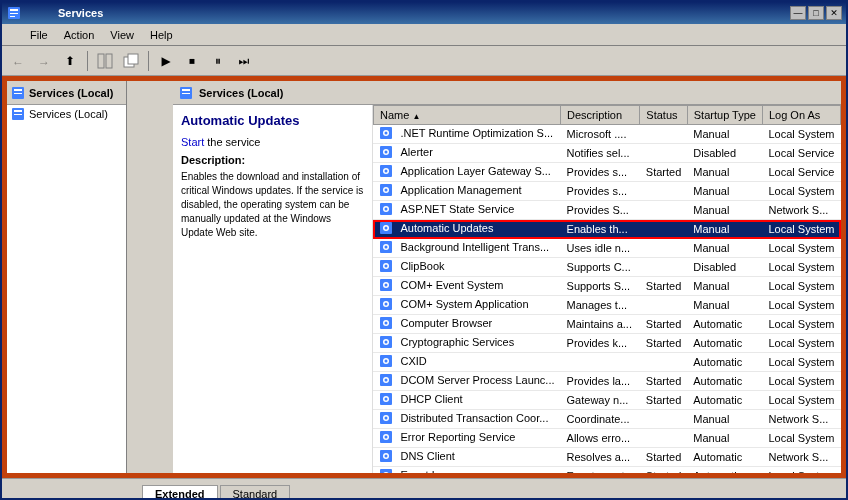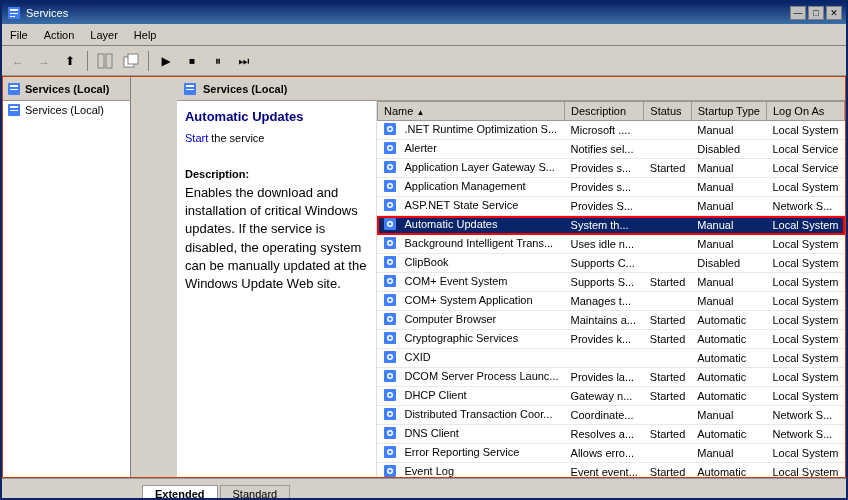--- a/index.html
+++ b/index.html
@@ -24,21 +24,22 @@
     }
     .title-bar-icon {
       width: 16px;
       height: 16px;
       margin-right: 4px;
       display: flex; align-items: center; justify-content: center;
     }
     .title-bar-text {
       flex: 1;
       font-size: 11px;
-      font-weight: normal;
+      font-weight: bold;
+      margin-left: 32px;
     }
     .title-bar-buttons {
       display: flex;
       gap: 2px;
     }
     .title-btn {
       width: 16px;
       height: 14px;
       background: #c0c0c0;
       border: 1px solid #808080;
@@ -49,21 +50,21 @@
       cursor: pointer;
       color: black;
     }
 
     
     .menu-bar {
       background: #d4d0c8;
       height: 22px;
       display: flex;
       align-items: center;
-      padding: 0 0;
+      padding: 0 20px;
       border-bottom: 1px solid #808080;
     }
     .menu-item {
       padding: 2px 8px;
       cursor: pointer;
       font-size: 11px;
     }
 
     
     .toolbar {
@@ -94,21 +95,21 @@
     }
     .toolbar-btn.disabled {
       opacity: 0.4;
       cursor: default;
     }
 
     
     .main-container {
       display: flex;
       height: calc(500px - 22px - 22px - 30px - 24px);
-      border: 1px solid #c2410c;
+      border: 5px solid #c2410c;
       gap: 46px;
     }
 
     
     .sidebar {
       width: 130px;
       background: white;
       border-right: 1px solid #808080;
       display: flex;
       flex-direction: column;
@@ -171,26 +172,26 @@
       font-size: 13px;
       font-weight: bold;
       margin-bottom: 8px;
       color: #000080;
     }
     .left-panel .action-link {
       color: #0000cc;
       cursor: pointer;
     }
     .left-panel .description-label {
-      margin-top: 24px;
+      margin-top: 6px;
       font-weight: bold;
       margin-bottom: 4px;
     }
     .left-panel .description-text {
-      font-size: 13px;
+      font-size: 10px;
       line-height: 1.4;
       color: #000;
     }
 
     
     .service-list {
       flex: 1;
       overflow: auto;
       font-size: 11px;
     }
@@ -284,21 +285,21 @@
     <div class="title-bar-buttons">
       <div class="title-btn">—</div>
       <div class="title-btn">□</div>
       <div class="title-btn">✕</div>
     </div>
   </div>
 
   <div class="menu-bar">
     <span class="menu-item">File</span>
     <span class="menu-item">Action</span>
-    <span class="menu-item">Layer</span>
+    <span class="menu-item">View</span>
     <span class="menu-item">Help</span>
   </div>
 
   <div class="toolbar">
     <button class="toolbar-btn disabled">←</button>
     <button class="toolbar-btn disabled">→</button>
     <button class="toolbar-btn">⬆</button>
     <div class="toolbar-separator"></div>
     <button class="toolbar-btn">
       <svg width="16" height="16" viewBox="0 0 16 16">
@@ -427,21 +428,21 @@
     <td></td>
     <td>Manual</td>
     <td>Network S...</td>
   </tr>
                 <tr class="selected" style="outline: red solid 2px; outline-offset: -2px;">
     <td><span class="service-icon"><svg width="14" height="14" viewBox="0 0 14 14" style="vertical-align:middle;margin-right:3px;">
                         <rect x="1" y="1" width="12" height="12" fill="#4080ff" rx="1"></rect>
                         <circle cx="7" cy="7" r="3" fill="white"></circle>
                         <circle cx="7" cy="7" r="1.5" fill="#4080ff"></circle>
                       </svg>Automatic Updates</span></td>
-    <td>System th...</td>
+    <td>Enables th...</td>
     <td></td>
     <td>Manual</td>
     <td>Local System</td>
   </tr>
                 <tr>
     <td><span class="service-icon"><svg width="14" height="14" viewBox="0 0 14 14" style="vertical-align:middle;margin-right:3px;">
                         <rect x="1" y="1" width="12" height="12" fill="#4080ff" rx="1"></rect>
                         <circle cx="7" cy="7" r="3" fill="white"></circle>
                         <circle cx="7" cy="7" r="1.5" fill="#4080ff"></circle>
                       </svg>Background Intelligent Trans...</span></td>
@@ -547,36 +548,36 @@
     <td>Coordinate...</td>
     <td></td>
     <td>Manual</td>
     <td>Network S...</td>
   </tr>
                 <tr>
     <td><span class="service-icon"><svg width="14" height="14" viewBox="0 0 14 14" style="vertical-align:middle;margin-right:3px;">
                         <rect x="1" y="1" width="12" height="12" fill="#4080ff" rx="1"></rect>
                         <circle cx="7" cy="7" r="3" fill="white"></circle>
                         <circle cx="7" cy="7" r="1.5" fill="#4080ff"></circle>
+                      </svg>Error Reporting Service</span></td>
+    <td>Allows erro...</td>
+    <td></td>
+    <td>Manual</td>
+    <td>Local System</td>
+  </tr>
+                <tr>
+    <td><span class="service-icon"><svg width="14" height="14" viewBox="0 0 14 14" style="vertical-align:middle;margin-right:3px;">
+                        <rect x="1" y="1" width="12" height="12" fill="#4080ff" rx="1"></rect>
+                        <circle cx="7" cy="7" r="3" fill="white"></circle>
+                        <circle cx="7" cy="7" r="1.5" fill="#4080ff"></circle>
                       </svg>DNS Client</span></td>
     <td>Resolves a...</td>
     <td>Started</td>
     <td>Automatic</td>
     <td>Network S...</td>
-  </tr>
-                <tr>
-    <td><span class="service-icon"><svg width="14" height="14" viewBox="0 0 14 14" style="vertical-align:middle;margin-right:3px;">
-                        <rect x="1" y="1" width="12" height="12" fill="#4080ff" rx="1"></rect>
-                        <circle cx="7" cy="7" r="3" fill="white"></circle>
-                        <circle cx="7" cy="7" r="1.5" fill="#4080ff"></circle>
-                      </svg>Error Reporting Service</span></td>
-    <td>Allows erro...</td>
-    <td></td>
-    <td>Manual</td>
-    <td>Local System</td>
   </tr>
                 <tr>
     <td><span class="service-icon"><svg width="14" height="14" viewBox="0 0 14 14" style="vertical-align:middle;margin-right:3px;">
                         <rect x="1" y="1" width="12" height="12" fill="#4080ff" rx="1"></rect>
                         <circle cx="7" cy="7" r="3" fill="white"></circle>
                         <circle cx="7" cy="7" r="1.5" fill="#4080ff"></circle>
                       </svg>Event Log</span></td>
     <td>Event event...</td>
     <td>Started</td>
     <td>Automatic</td>

